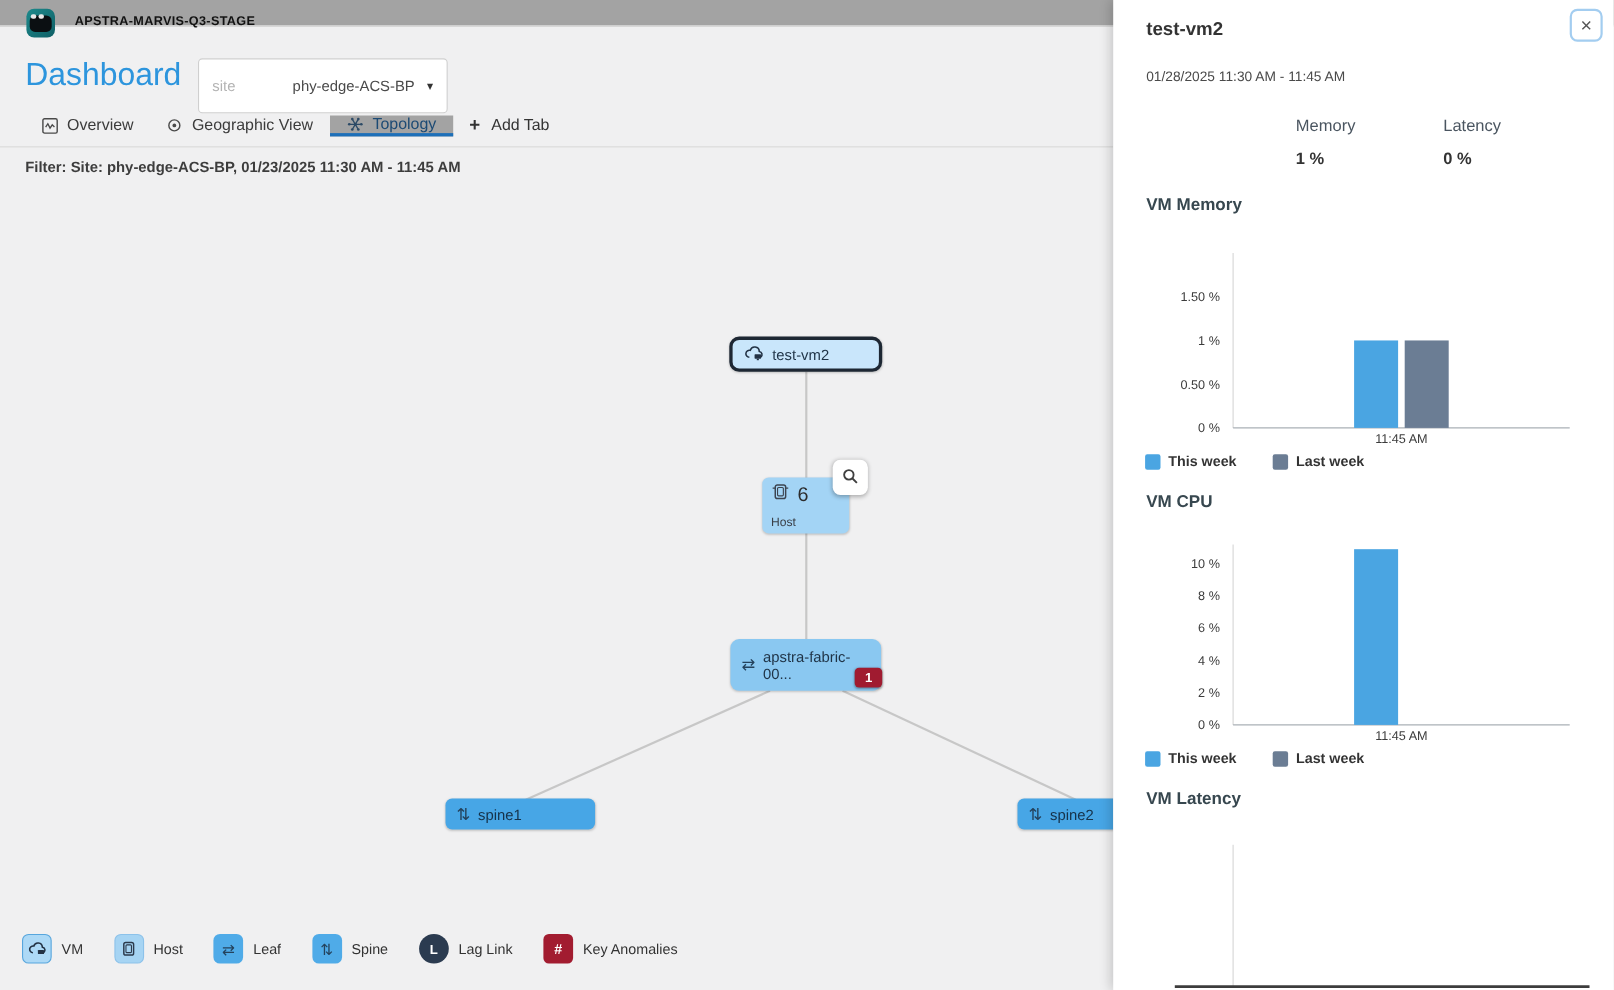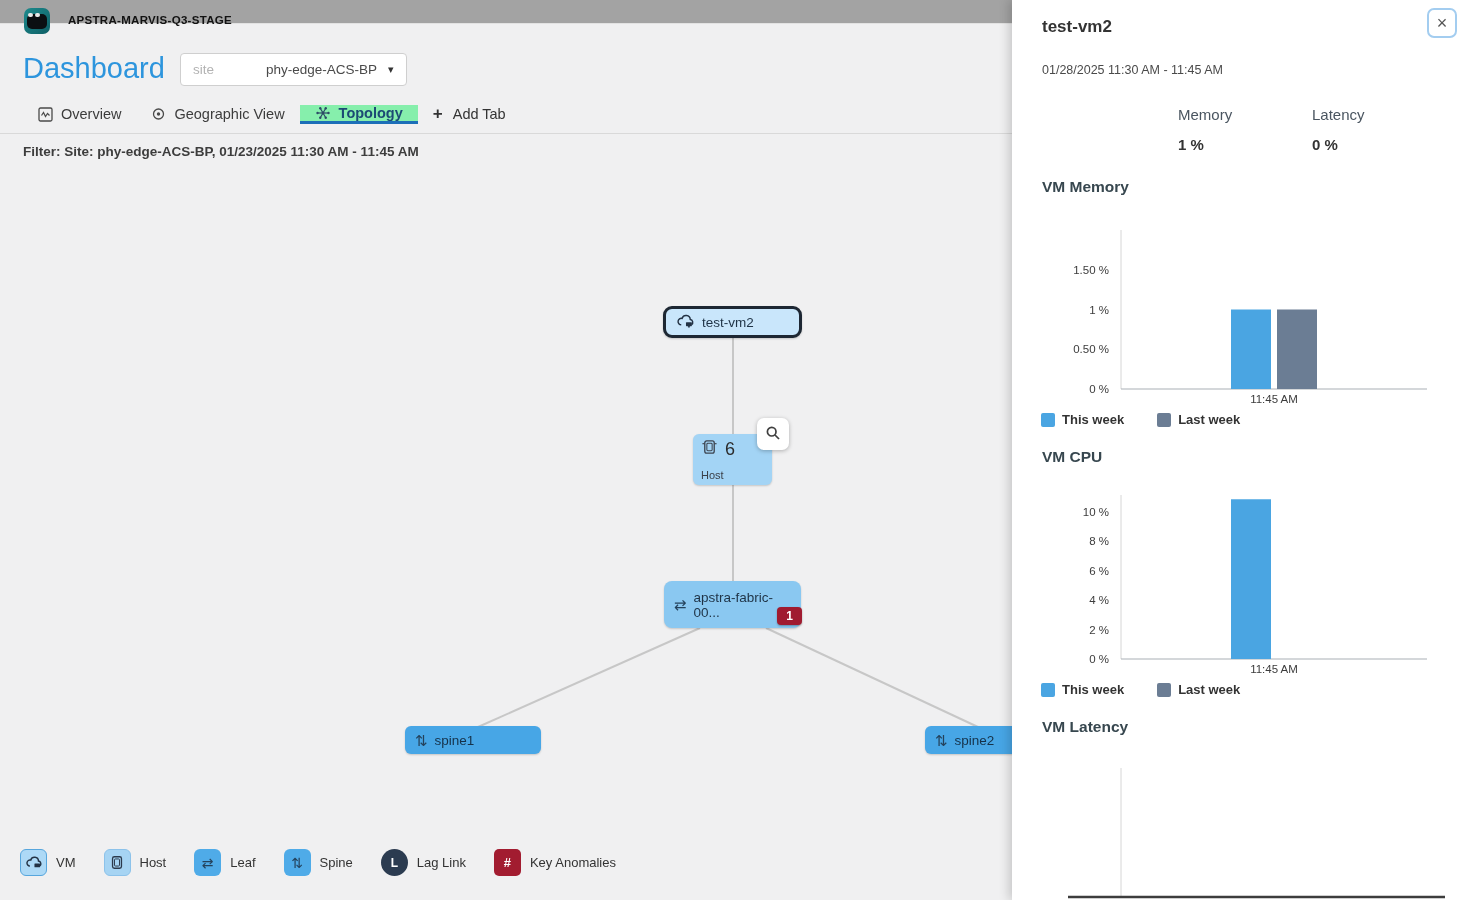--- a/index.html
+++ b/index.html
@@ -13,35 +13,35 @@
     border-radius:7px; background:linear-gradient(135deg,#1d8a8c,#0f5f66); }
   .logo .face { position:absolute; left:3px; top:6px; width:20px; height:15px;
     background:#0b0f12; border-radius:5px; }
   .logo .eye { position:absolute; top:5px; width:5px; height:4px; background:#e8e8e8; border-radius:2px; }
   .logo .eye.l { left:4px; } .logo .eye.r { left:11px; }
   .app-title { position:absolute; left:68px; top:14px; font-size:11.5px; font-weight:bold;
     letter-spacing:.3px; color:#121212; }
 
   
   .dash-title { position:absolute; left:23px; top:52px; font-size:29px; font-weight:400; color:#2d95dd; }
-  .site-select { position:absolute; left:180px; top:53px; height:33px; background:#fff;
+  .site-select { position:absolute; left:180px; top:53px; height:50px; background:#fff;
     border:1px solid #cfcfcf; border-radius:4px; display:flex; align-items:center;
     padding:0 12px; font-size:13.5px; cursor:pointer; }
   .site-select .pfx { color:#b3b3b3; margin-right:7px; }
   .site-select .val { color:#4a4a4a;margin-left:45px; }
   .site-select .caret { color:#333; font-size:11px; margin-left:11px; }
 
   
   .tabs { position:absolute; left:23px; top:95px; right:0; height:38px; display:flex;
     align-items:center; }
   .tabs-divider { position:absolute; left:0; top:133px; width:1012px; height:1px; background:#d9d9d9; }
   .tab { display:flex; align-items:center; gap:8px; padding:0 15px; font-size:14.5px;
     color:#3c3c3c; cursor:pointer; }
   .tab .ticon { display:inline-flex; align-items:center; color:#4a4a4a; }
-  .tab.active { background:#86efac; border-bottom:3px solid #1d6fb8; color:#1c4a74; font-weight:bold; }
+  .tab.active { background:#a3a3a3; border-bottom:3px solid #1d6fb8; color:#1c4a74; font-weight:normal; }
   .tab.add { color:#333; }
   .tab.add .plus { font-size:17px; font-weight:bold; margin-right:2px; }
 
   .filter-line { position:absolute; left:23px; top:144px; font-size:13.5px; font-weight:600; color:#3d3d3d; }
 
   
   .topo { position:absolute; left:0; top:0; width:1012px; height:900px; overflow:hidden; }
   .edges { position:absolute; left:0; top:0; }
   .node { position:absolute; border-radius:7px; display:flex; align-items:center;
     gap:7px; padding:0 10px; font-size:13.5px; color:#1f3346; cursor:pointer;

